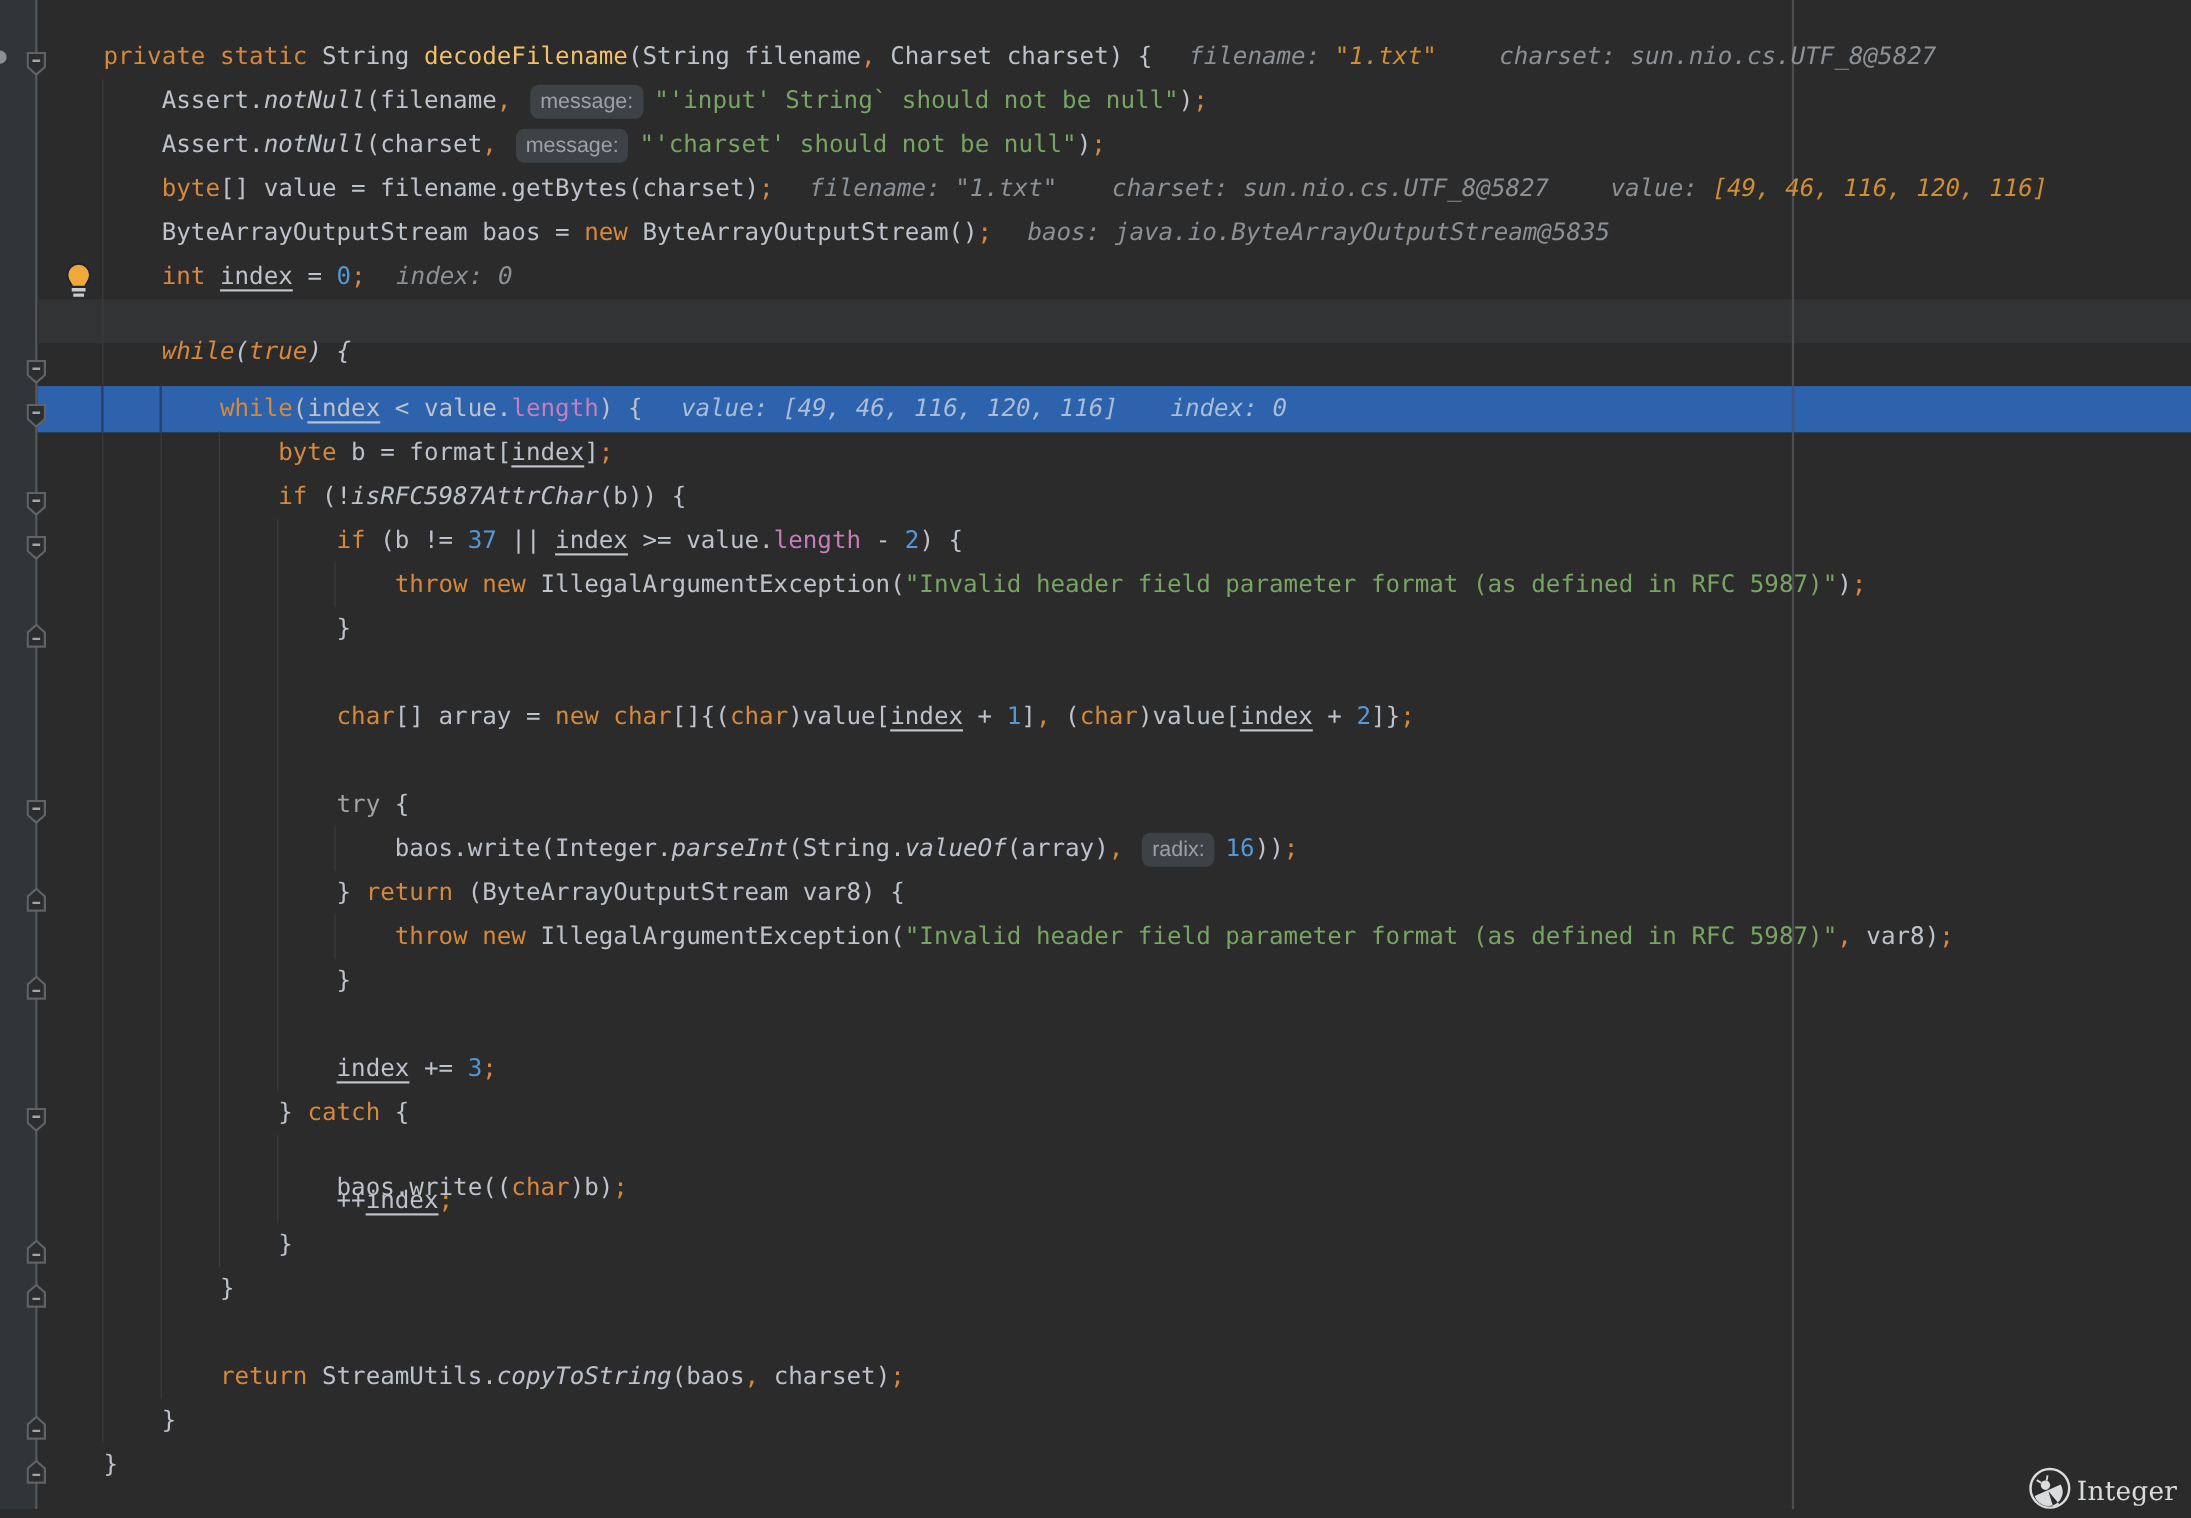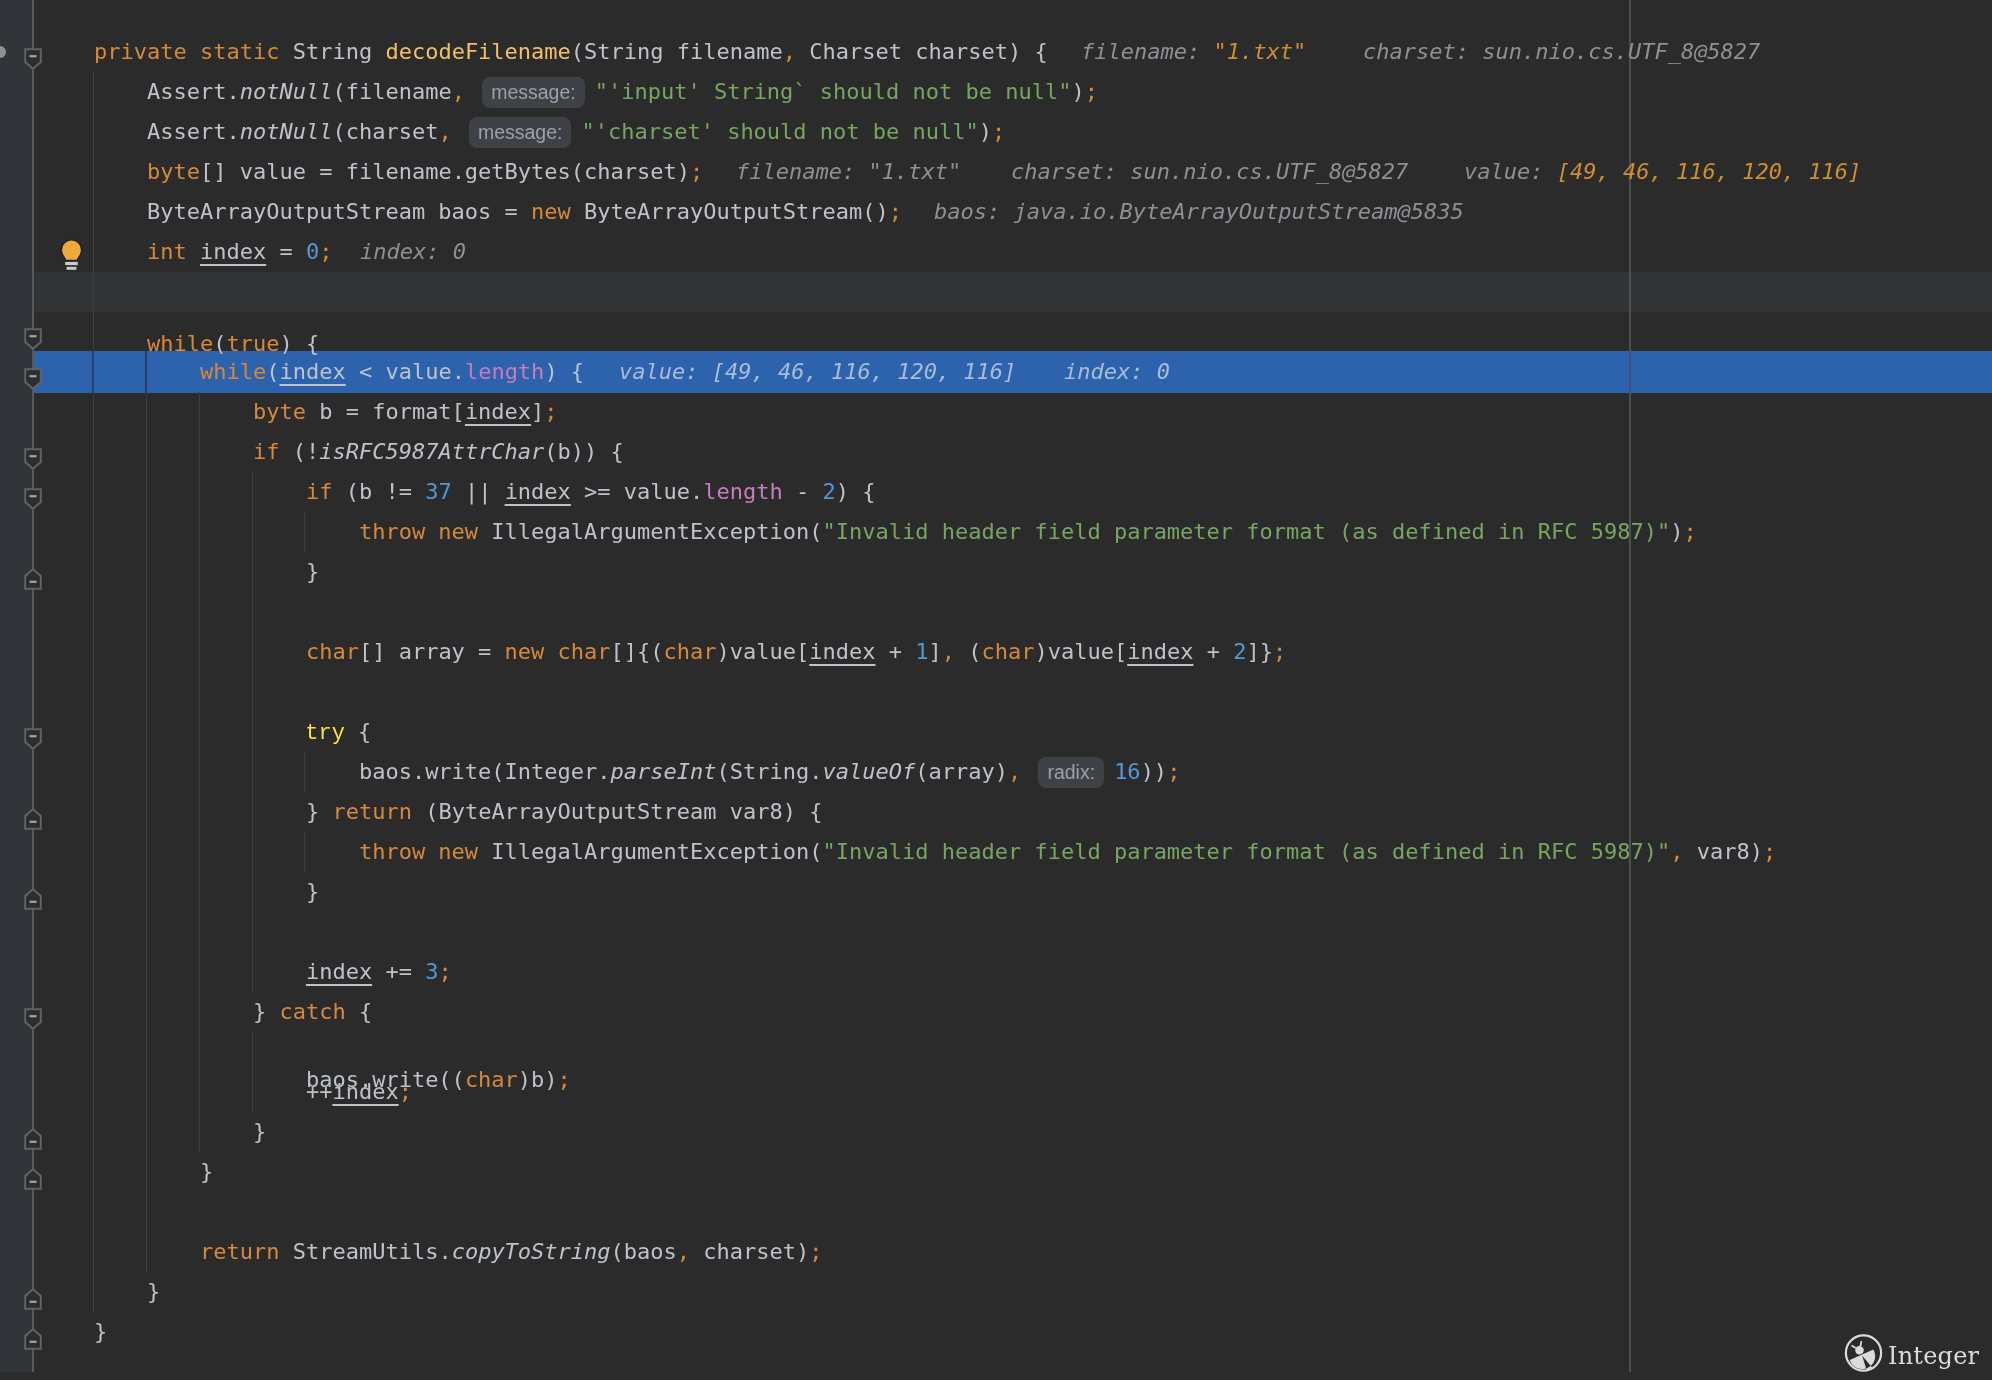--- a/index.html
+++ b/index.html
@@ -57,31 +57,31 @@
   <div class="abs" id="margin-line" style="left: 1629px; background: rgb(76, 78, 81);"></div>
   <div class="abs" id="margin-line-exec" style="left: 1629px; top: 351px; background: rgb(67, 83, 122);"></div>
   <div id="code">
       <div class="line" style="top: 32px;"><span style="color: rgb(214, 137, 60);">private static </span><span style="color: rgb(189, 194, 203);">String </span><span style="color: rgb(243, 191, 105);">decodeFilename</span><span style="color: rgb(189, 194, 203);">(String filename</span><span style="color: rgb(214, 137, 60);">,</span><span style="color: rgb(189, 194, 203);"> Charset charset) {</span><span class="hint" style="left: 987px;"><span style="color: rgb(140, 145, 150);">filename: </span><span style="color: rgb(206, 142, 49);">"1.txt"</span></span><span class="hint" style="left: 1269px;"><span style="color: rgb(140, 145, 150);">charset: sun.nio.cs.UTF_8@5827</span></span></div>
       <div class="line" style="top: 72px;"><span style="color: rgb(189, 194, 203);">    Assert.</span><span class="i" style="color: rgb(189, 194, 203);">notNull</span><span style="color: rgb(189, 194, 203);">(filename</span><span style="color: rgb(214, 137, 60);">, </span><span class="badge" style="background: rgb(62, 66, 70); color: rgb(156, 161, 167);">message:</span><span style="color: rgb(119, 165, 98);">"'input' String` should not be null"</span><span style="color: rgb(189, 194, 203);">)</span><span style="color: rgb(214, 137, 60);">;</span></div>
       <div class="line" style="top: 112px;"><span style="color: rgb(189, 194, 203);">    Assert.</span><span class="i" style="color: rgb(189, 194, 203);">notNull</span><span style="color: rgb(189, 194, 203);">(charset</span><span style="color: rgb(214, 137, 60);">, </span><span class="badge" style="background: rgb(62, 66, 70); color: rgb(156, 161, 167);">message:</span><span style="color: rgb(119, 165, 98);">"'charset' should not be null"</span><span style="color: rgb(189, 194, 203);">)</span><span style="color: rgb(214, 137, 60);">;</span></div>
       <div class="line" style="top: 152px;"><span style="color: rgb(214, 137, 60);">    byte</span><span style="color: rgb(189, 194, 203);">[] value = filename.getBytes(charset)</span><span style="color: rgb(214, 137, 60);">;</span><span class="hint" style="left: 642px;"><span style="color: rgb(140, 145, 150);">filename: "1.txt"</span></span><span class="hint" style="left: 917px;"><span style="color: rgb(140, 145, 150);">charset: sun.nio.cs.UTF_8@5827</span></span><span class="hint" style="left: 1370px;"><span style="color: rgb(140, 145, 150);">value: </span><span style="color: rgb(206, 142, 49);">[49, 46, 116, 120, 116]</span></span></div>
       <div class="line" style="top: 192px;"><span style="color: rgb(189, 194, 203);">    ByteArrayOutputStream baos = </span><span style="color: rgb(214, 137, 60);">new</span><span style="color: rgb(189, 194, 203);"> ByteArrayOutputStream()</span><span style="color: rgb(214, 137, 60);">;</span><span class="hint" style="left: 840px;"><span style="color: rgb(140, 145, 150);">baos: java.io.ByteArrayOutputStream@5835</span></span></div>
       <div class="line" style="top: 232px;"><span style="color: rgb(214, 137, 60);">    int </span><span class="u" style="color: rgb(189, 194, 203);">index</span><span style="color: rgb(189, 194, 203);"> = </span><span style="color: rgb(84, 152, 212);">0</span><span style="color: rgb(214, 137, 60);">;</span><span class="hint" style="left: 266px;"><span style="color: rgb(140, 145, 150);">index: 0</span></span></div>
       <div class="line" style="top: 272px;"></div>
-      <div class="line" style="top: 324px;"><span style="color: rgb(214, 137, 60);">    while</span><span style="color: rgb(189, 194, 203);">(</span><span style="color: rgb(214, 137, 60);">true</span><span style="color: rgb(189, 194, 203);">) {</span></div>
+      <div class="line" style="top: 300px; font-style: italic;"><span style="color: rgb(214, 137, 60);">    while</span><span style="color: rgb(189, 194, 203);">(</span><span style="color: rgb(214, 137, 60);">true</span><span style="color: rgb(189, 194, 203);">) {</span></div>
       <div class="line" style="top: 352px;"><span style="color: rgb(214, 137, 60);">        while</span><span style="color: rgb(189, 194, 203);">(</span><span class="u" style="color: rgb(189, 194, 203);">index</span><span style="color: rgb(189, 194, 203);"> &lt; value.</span><span style="color: rgb(199, 125, 187);">length</span><span style="color: rgb(189, 194, 203);">) {</span><span class="hint" style="left: 525px;"><span style="color: rgb(169, 188, 216);">value: [49, 46, 116, 120, 116]</span></span><span class="hint" style="left: 970px;"><span style="color: rgb(169, 188, 216);">index: 0</span></span></div>
       <div class="line" style="top: 392px;"><span style="color: rgb(214, 137, 60);">            byte</span><span style="color: rgb(189, 194, 203);"> b = format[</span><span class="u" style="color: rgb(189, 194, 203);">index</span><span style="color: rgb(189, 194, 203);">]</span><span style="color: rgb(214, 137, 60);">;</span></div>
       <div class="line" style="top: 432px;"><span style="color: rgb(214, 137, 60);">            if</span><span style="color: rgb(189, 194, 203);"> (!</span><span class="i" style="color: rgb(189, 194, 203);">isRFC5987AttrChar</span><span style="color: rgb(189, 194, 203);">(b)) {</span></div>
       <div class="line" style="top: 472px;"><span style="color: rgb(214, 137, 60);">                if</span><span style="color: rgb(189, 194, 203);"> (b != </span><span style="color: rgb(84, 152, 212);">37</span><span style="color: rgb(189, 194, 203);"> || </span><span class="u" style="color: rgb(189, 194, 203);">index</span><span style="color: rgb(189, 194, 203);"> &gt;= value.</span><span style="color: rgb(199, 125, 187);">length</span><span style="color: rgb(189, 194, 203);"> - </span><span style="color: rgb(84, 152, 212);">2</span><span style="color: rgb(189, 194, 203);">) {</span></div>
       <div class="line" style="top: 512px;"><span style="color: rgb(214, 137, 60);">                    throw new </span><span style="color: rgb(189, 194, 203);">IllegalArgumentException(</span><span style="color: rgb(119, 165, 98);">"Invalid header field parameter format (as defined in RFC 5987)"</span><span style="color: rgb(189, 194, 203);">)</span><span style="color: rgb(214, 137, 60);">;</span></div>
       <div class="line" style="top: 552px;"><span style="color: rgb(189, 194, 203);">                }</span></div>
       <div class="line" style="top: 592px;"></div>
       <div class="line" style="top: 632px;"><span style="color: rgb(214, 137, 60);">                char</span><span style="color: rgb(189, 194, 203);">[] array = </span><span style="color: rgb(214, 137, 60);">new char</span><span style="color: rgb(189, 194, 203);">[]{(</span><span style="color: rgb(214, 137, 60);">char</span><span style="color: rgb(189, 194, 203);">)value[</span><span class="u" style="color: rgb(189, 194, 203);">index</span><span style="color: rgb(189, 194, 203);"> + </span><span style="color: rgb(84, 152, 212);">1</span><span style="color: rgb(189, 194, 203);">]</span><span style="color: rgb(214, 137, 60);">, </span><span style="color: rgb(189, 194, 203);">(</span><span style="color: rgb(214, 137, 60);">char</span><span style="color: rgb(189, 194, 203);">)value[</span><span class="u" style="color: rgb(189, 194, 203);">index</span><span style="color: rgb(189, 194, 203);"> + </span><span style="color: rgb(84, 152, 212);">2</span><span style="color: rgb(189, 194, 203);">]}</span><span style="color: rgb(214, 137, 60);">;</span></div>
       <div class="line" style="top: 672px;"></div>
-      <div class="line" style="top: 712px;"><span style="color: #fde047; font-family: Liberation Mono, monospace;">                try</span><span style="color: rgb(189, 194, 203);"> {</span></div>
+      <div class="line" style="top: 712px;"><span style="color: #a3a3a3;">                try</span><span style="color: rgb(189, 194, 203);"> {</span></div>
       <div class="line" style="top: 752px;"><span style="color: rgb(189, 194, 203);">                    baos.write(Integer.</span><span class="i" style="color: rgb(189, 194, 203);">parseInt</span><span style="color: rgb(189, 194, 203);">(String.</span><span class="i" style="color: rgb(189, 194, 203);">valueOf</span><span style="color: rgb(189, 194, 203);">(array)</span><span style="color: rgb(214, 137, 60);">, </span><span class="badge" style="background: rgb(62, 66, 70); color: rgb(156, 161, 167);">radix:</span><span style="color: rgb(84, 152, 212);">16</span><span style="color: rgb(189, 194, 203);">))</span><span style="color: rgb(214, 137, 60);">;</span></div>
       <div class="line" style="top: 792px;"><span style="color: rgb(189, 194, 203);">                } </span><span style="color: rgb(214, 137, 60);">return</span><span style="color: rgb(189, 194, 203);"> (ByteArrayOutputStream var8) {</span></div>
       <div class="line" style="top: 832px;"><span style="color: rgb(214, 137, 60);">                    throw new </span><span style="color: rgb(189, 194, 203);">IllegalArgumentException(</span><span style="color: rgb(119, 165, 98);">"Invalid header field parameter format (as defined in RFC 5987)"</span><span style="color: rgb(214, 137, 60);">,</span><span style="color: rgb(189, 194, 203);"> var8)</span><span style="color: rgb(214, 137, 60);">;</span></div>
       <div class="line" style="top: 872px;"><span style="color: rgb(189, 194, 203);">                }</span></div>
       <div class="line" style="top: 912px;"></div>
       <div class="line" style="top: 952px;"><span style="color: rgb(189, 194, 203);">                </span><span class="u" style="color: rgb(189, 194, 203);">index</span><span style="color: rgb(189, 194, 203);"> += </span><span style="color: rgb(84, 152, 212);">3</span><span style="color: rgb(214, 137, 60);">;</span></div>
       <div class="line" style="top: 992px;"><span style="color: rgb(189, 194, 203);">            } </span><span style="color: rgb(214, 137, 60);">catch</span><span style="color: rgb(189, 194, 203);"> {</span></div>
       <div class="line" style="top: 1032px; margin-top: 28px;"><span style="color: rgb(189, 194, 203);">                baos.write((</span><span style="color: rgb(214, 137, 60);">char</span><span style="color: rgb(189, 194, 203);">)b)</span><span style="color: rgb(214, 137, 60);">;</span></div>
       <div class="line" style="top: 1072px;"><span style="color: rgb(189, 194, 203);">                ++</span><span class="u" style="color: rgb(189, 194, 203);">index</span><span style="color: rgb(214, 137, 60);">;</span></div>
       <div class="line" style="top: 1112px;"><span style="color: rgb(189, 194, 203);">            }</span></div>

